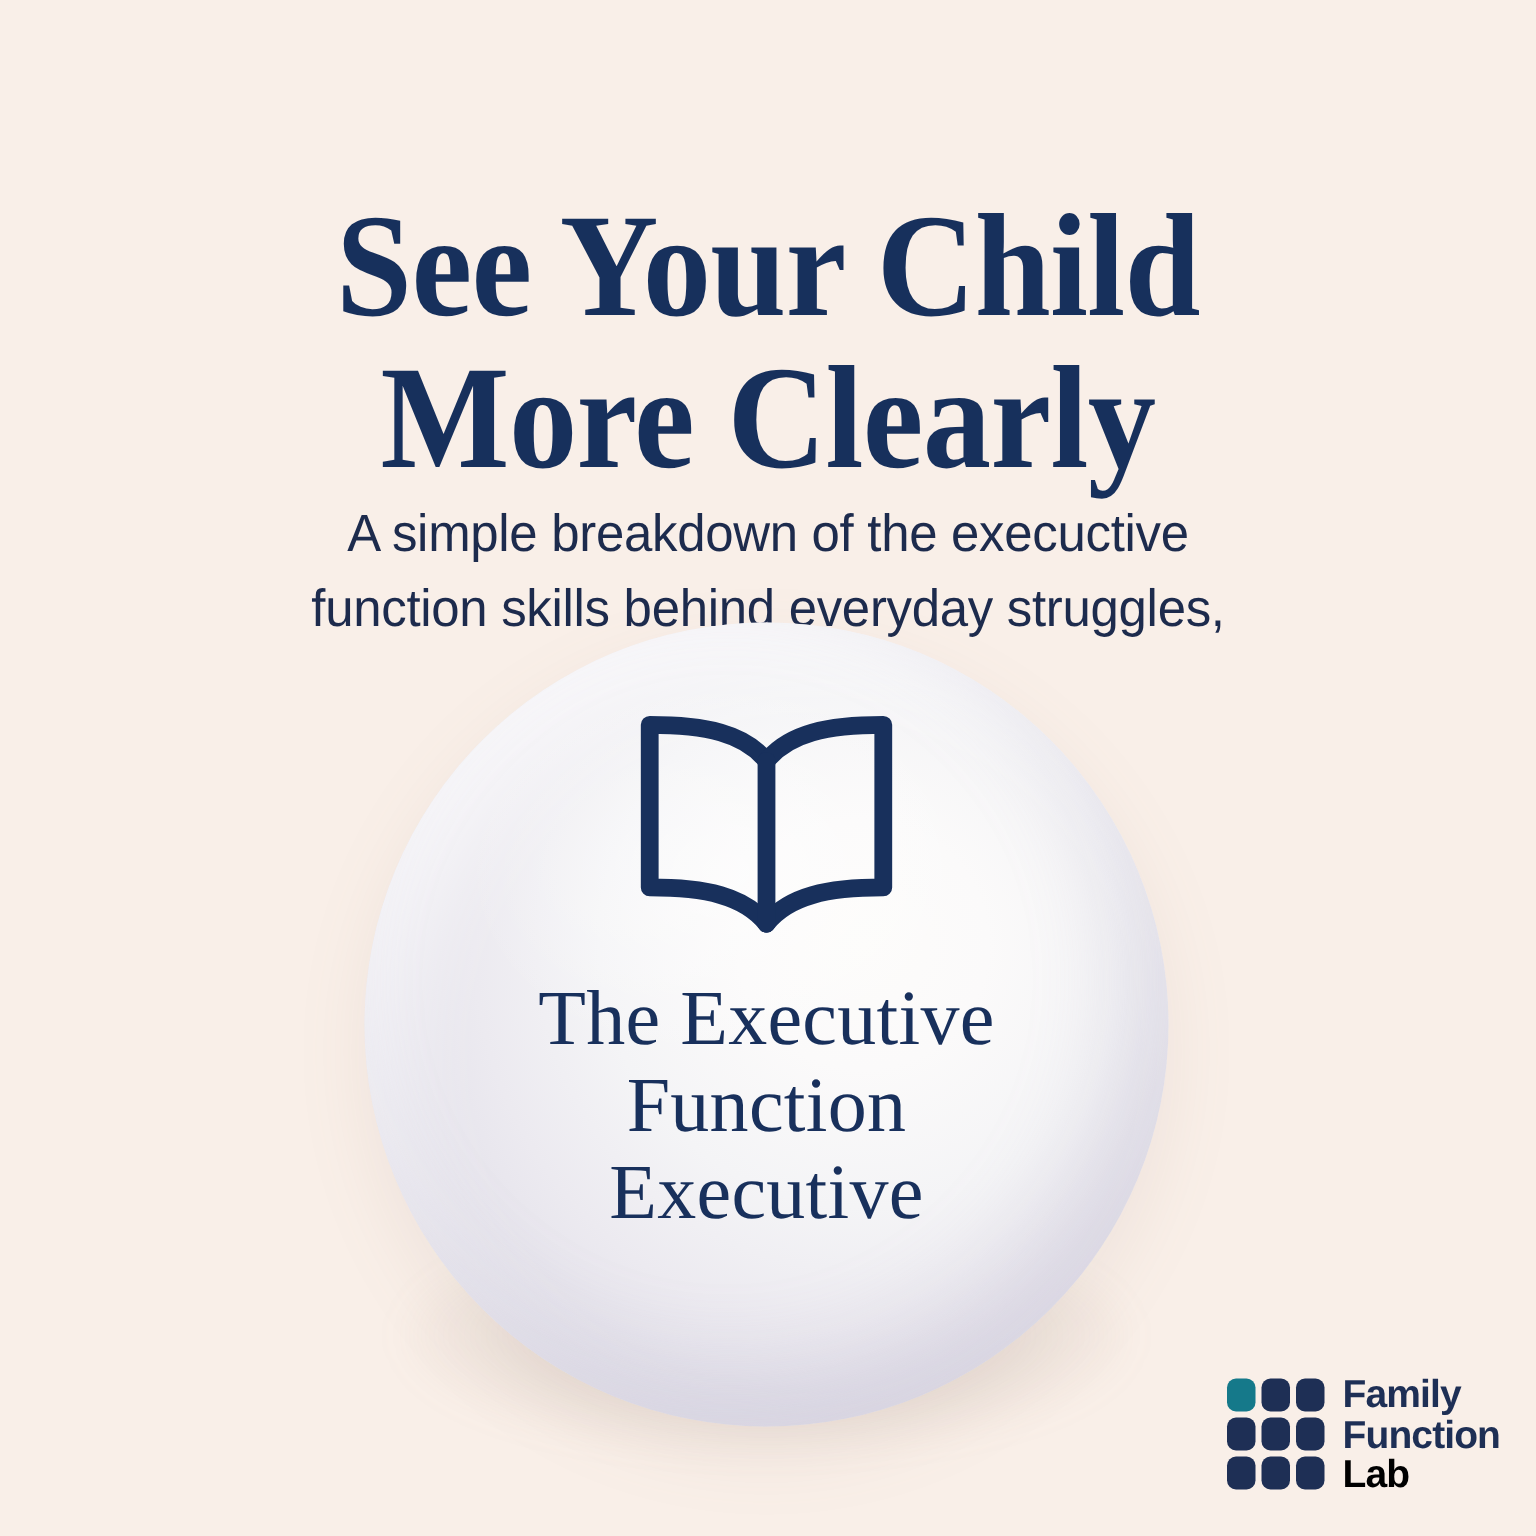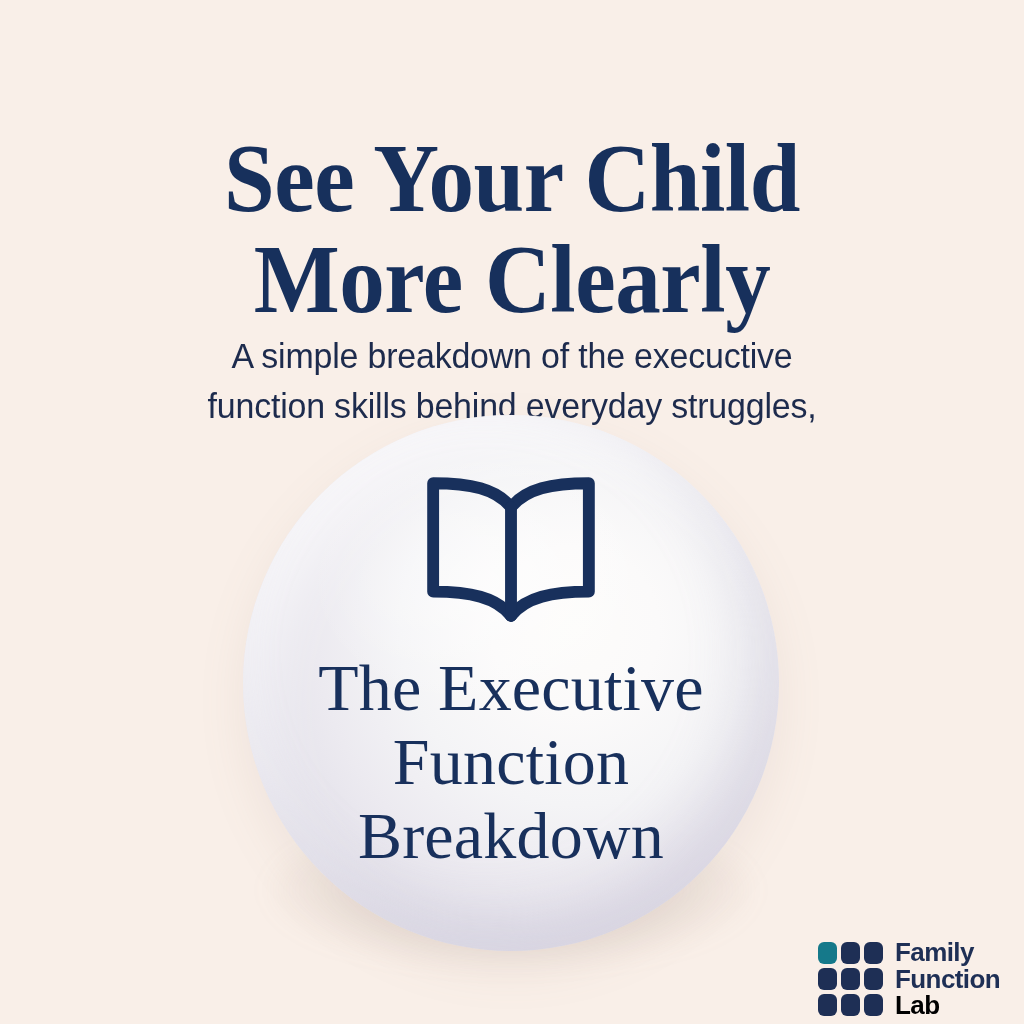--- a/index.html
+++ b/index.html
@@ -135,34 +135,34 @@
     height: 152px;
     display: block;
   }
 
   .sphere-title {
     margin-top: 26px;
     text-align: center;
     color: #18305c;
     font-family: "Liberation Serif", "DejaVu Serif", serif;
     font-weight: 400;
-    font-size: 66px;
+    font-size: 52px;
     line-height: 1.12;
     letter-spacing: 0.2px;
   }
   .sphere-title .st-line {
     display: block;
     white-space: nowrap;
   }
 
   
   .logo {
     position: absolute;
     right: 24px;
-    bottom: 5px;
+    bottom: 28px;
     display: flex;
     align-items: center;
     gap: 12px;
   }
   .logo-grid {
     display: grid;
     grid-template-columns: repeat(3, 19px);
     grid-template-rows: repeat(3, 22px);
     gap: 4px;
   }
@@ -208,21 +208,21 @@
     <div class="sphere-content">
       <svg class="book-icon" viewBox="0 0 100 82" fill="none" aria-hidden="true">
         <path d="M50 18.5 C42 8.5 28 5.5 8 5.5 L8 64 C28 64 42 67 50 77" stroke="#18305c" stroke-width="6.4" stroke-linejoin="round" stroke-linecap="round" fill="none"></path>
         <path d="M50 18.5 C58 8.5 72 5.5 92 5.5 L92 64 C72 64 58 67 50 77" stroke="#18305c" stroke-width="6.4" stroke-linejoin="round" stroke-linecap="round" fill="none"></path>
         <path d="M50 18.5 L50 77" stroke="#18305c" stroke-width="6.4" stroke-linecap="round"></path>
       </svg>
 
       <div class="sphere-title">
         <span class="st-line">The Executive</span>
         <span class="st-line">Function</span>
-        <span class="st-line">Breakdown</span>
+        <span class="st-line">Executive</span>
       </div>
     </div>
   </div>
 
   <div class="logo">
     <div class="logo-grid">
       <span class="logo-cell accent"></span>
       <span class="logo-cell"></span>
       <span class="logo-cell"></span>
       <span class="logo-cell"></span>

